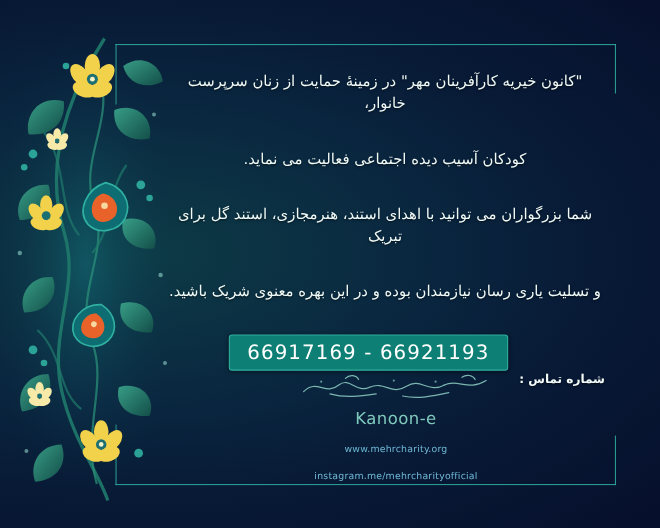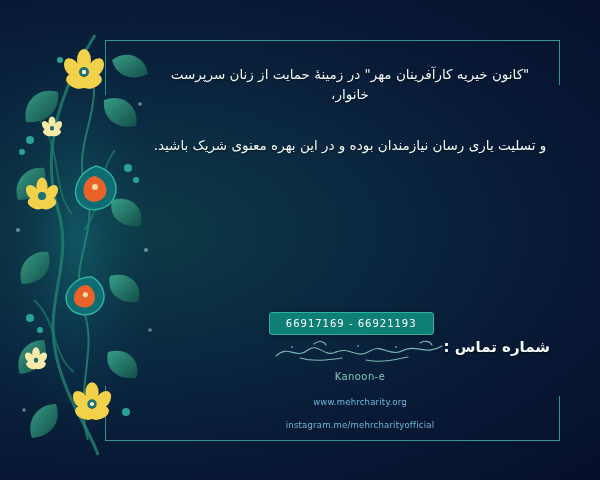--- a/index.html
+++ b/index.html
@@ -57,32 +57,32 @@
   
   .phone-wrap{
     position:absolute;
     left:150px;top:290px;width:400px;
     display:flex;align-items:center;justify-content:flex-start;
     gap:10px;
     direction:rtl;
   }
   .phone-label{
     color:#f2fbf8;
-    font-size:15px;
+    font-size:11px;
     font-weight:bold;
     white-space:nowrap;
     text-shadow:0 1px 2px rgba(0,0,0,.6);
     margin-top:48px;
   }
   .phone-box{
     background:#0e7f74;
     border:1px solid #2fb0a0;
     border-radius:3px;
     color:#ffffff;
-    font-size:10px;
+    font-size:18px;
     padding:5px 16px;
     letter-spacing:1px;
     box-shadow:0 1px 4px rgba(0,0,0,.45);
     white-space:nowrap;
   }
 
   
   .signature{
     position:absolute;left:250px;top:338px;width:220px;height:26px;
     text-align:center;
@@ -95,21 +95,21 @@
   .sig-svg{display:block;margin:0 auto;}
 
   
   .footer{
     position:absolute;left:200px;top:370px;width:320px;
     text-align:center;
     direction:ltr;
   }
   .brand-line{
     color:#7fc9bd;
-    font-size:10px;
+    font-size:15px;
     line-height:1.45;
     letter-spacing:.4px;
   }
   .links{
     margin-top:6px;
   }
   .link{
     display:block;
     color:#6fb9d6;
     font-size:8.5px;
@@ -244,20 +244,22 @@
       <circle cx="146" cy="250" r="2"></circle>
       <circle cx="18" cy="230" r="2"></circle>
       <circle cx="150" cy="330" r="1.8"></circle>
       <circle cx="24" cy="410" r="1.8"></circle>
       <circle cx="140" cy="104" r="1.8"></circle>
     </g>
   </svg>
 
   <div class="text-block">
     <p class="line l1">"کانون خیریه کارآفرینان مهر" در زمینهٔ حمایت از زنان سرپرست خانوار،</p>
+    <p class="line l2">کودکان آسیب دیده اجتماعی فعالیت می نماید.</p>
+    <p class="line l3">شما بزرگواران می توانید با اهدای استند، هنرمجازی، استند گل برای تبریک</p>
     <p class="line l4">و تسلیت یاری رسان نیازمندان بوده و در این بهره معنوی شریک باشید.</p>
   </div>
 
   <div class="phone-wrap">
     <span class="phone-label">شماره تماس :</span>
     <span class="phone-box">66921193 - 66917169</span>
   </div>
 
   <div class="signature">
     <svg class="sig-svg" width="180" height="26" viewBox="0 0 180 26" aria-hidden="true">

